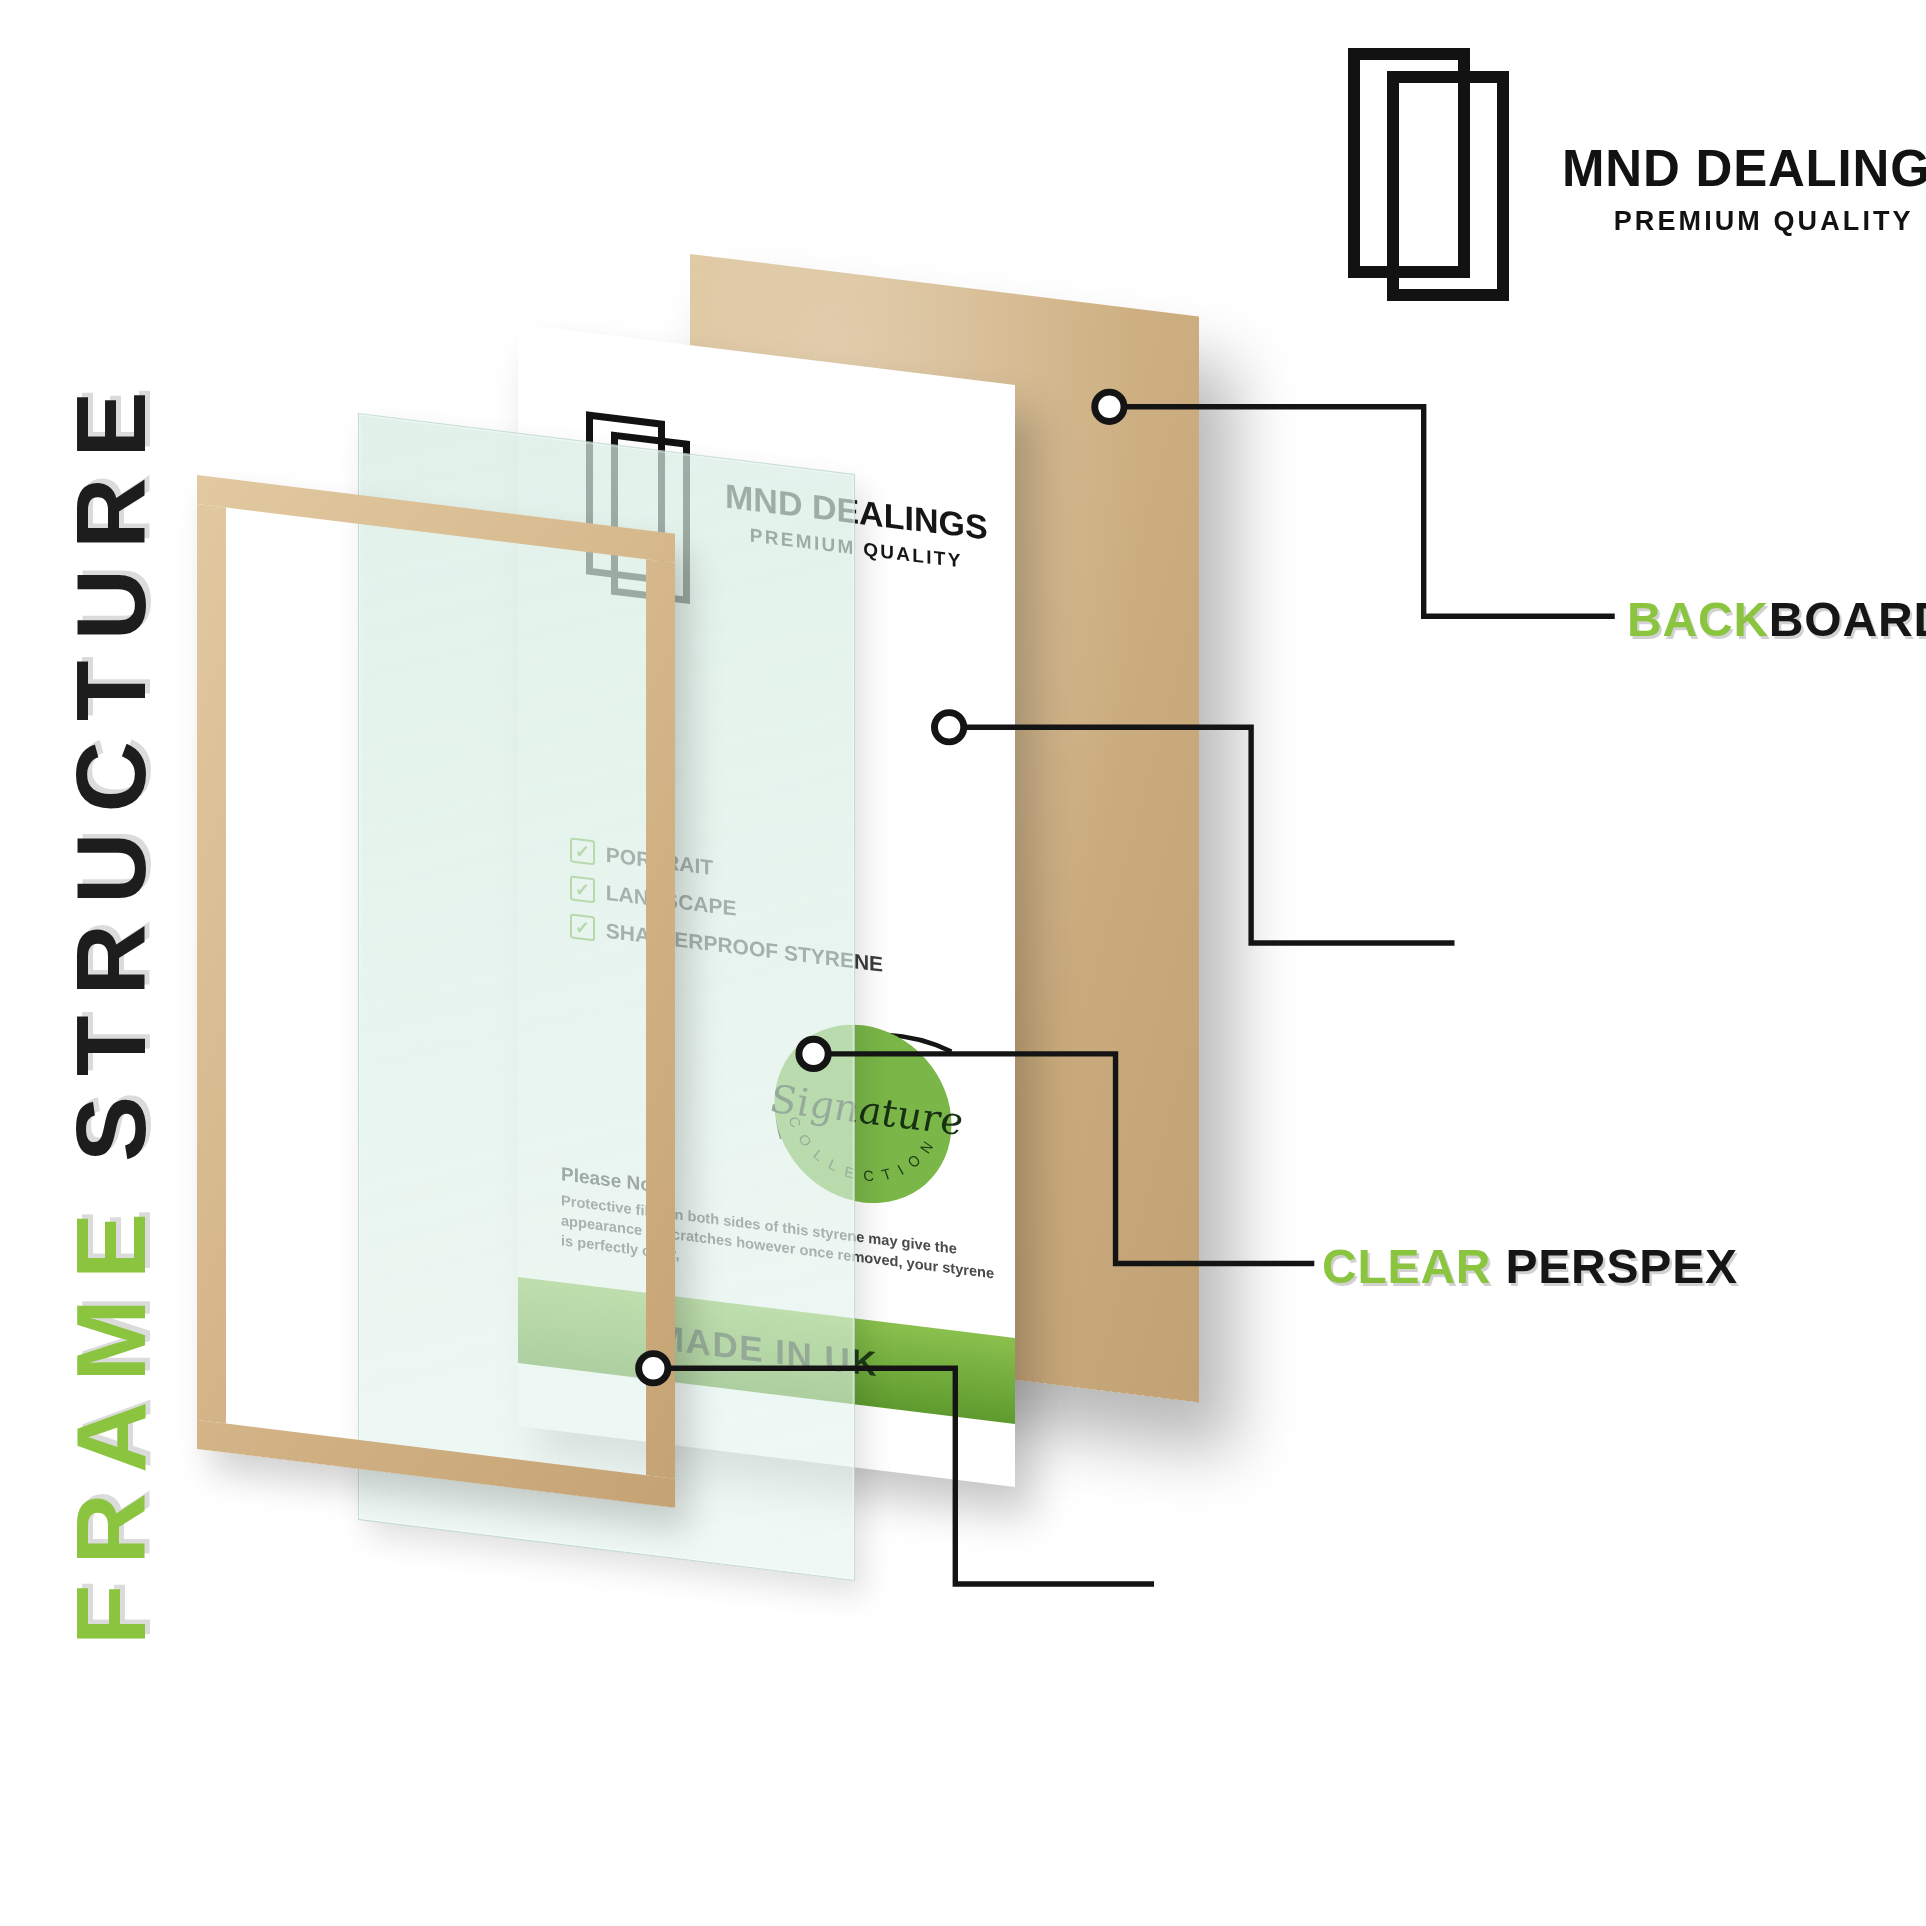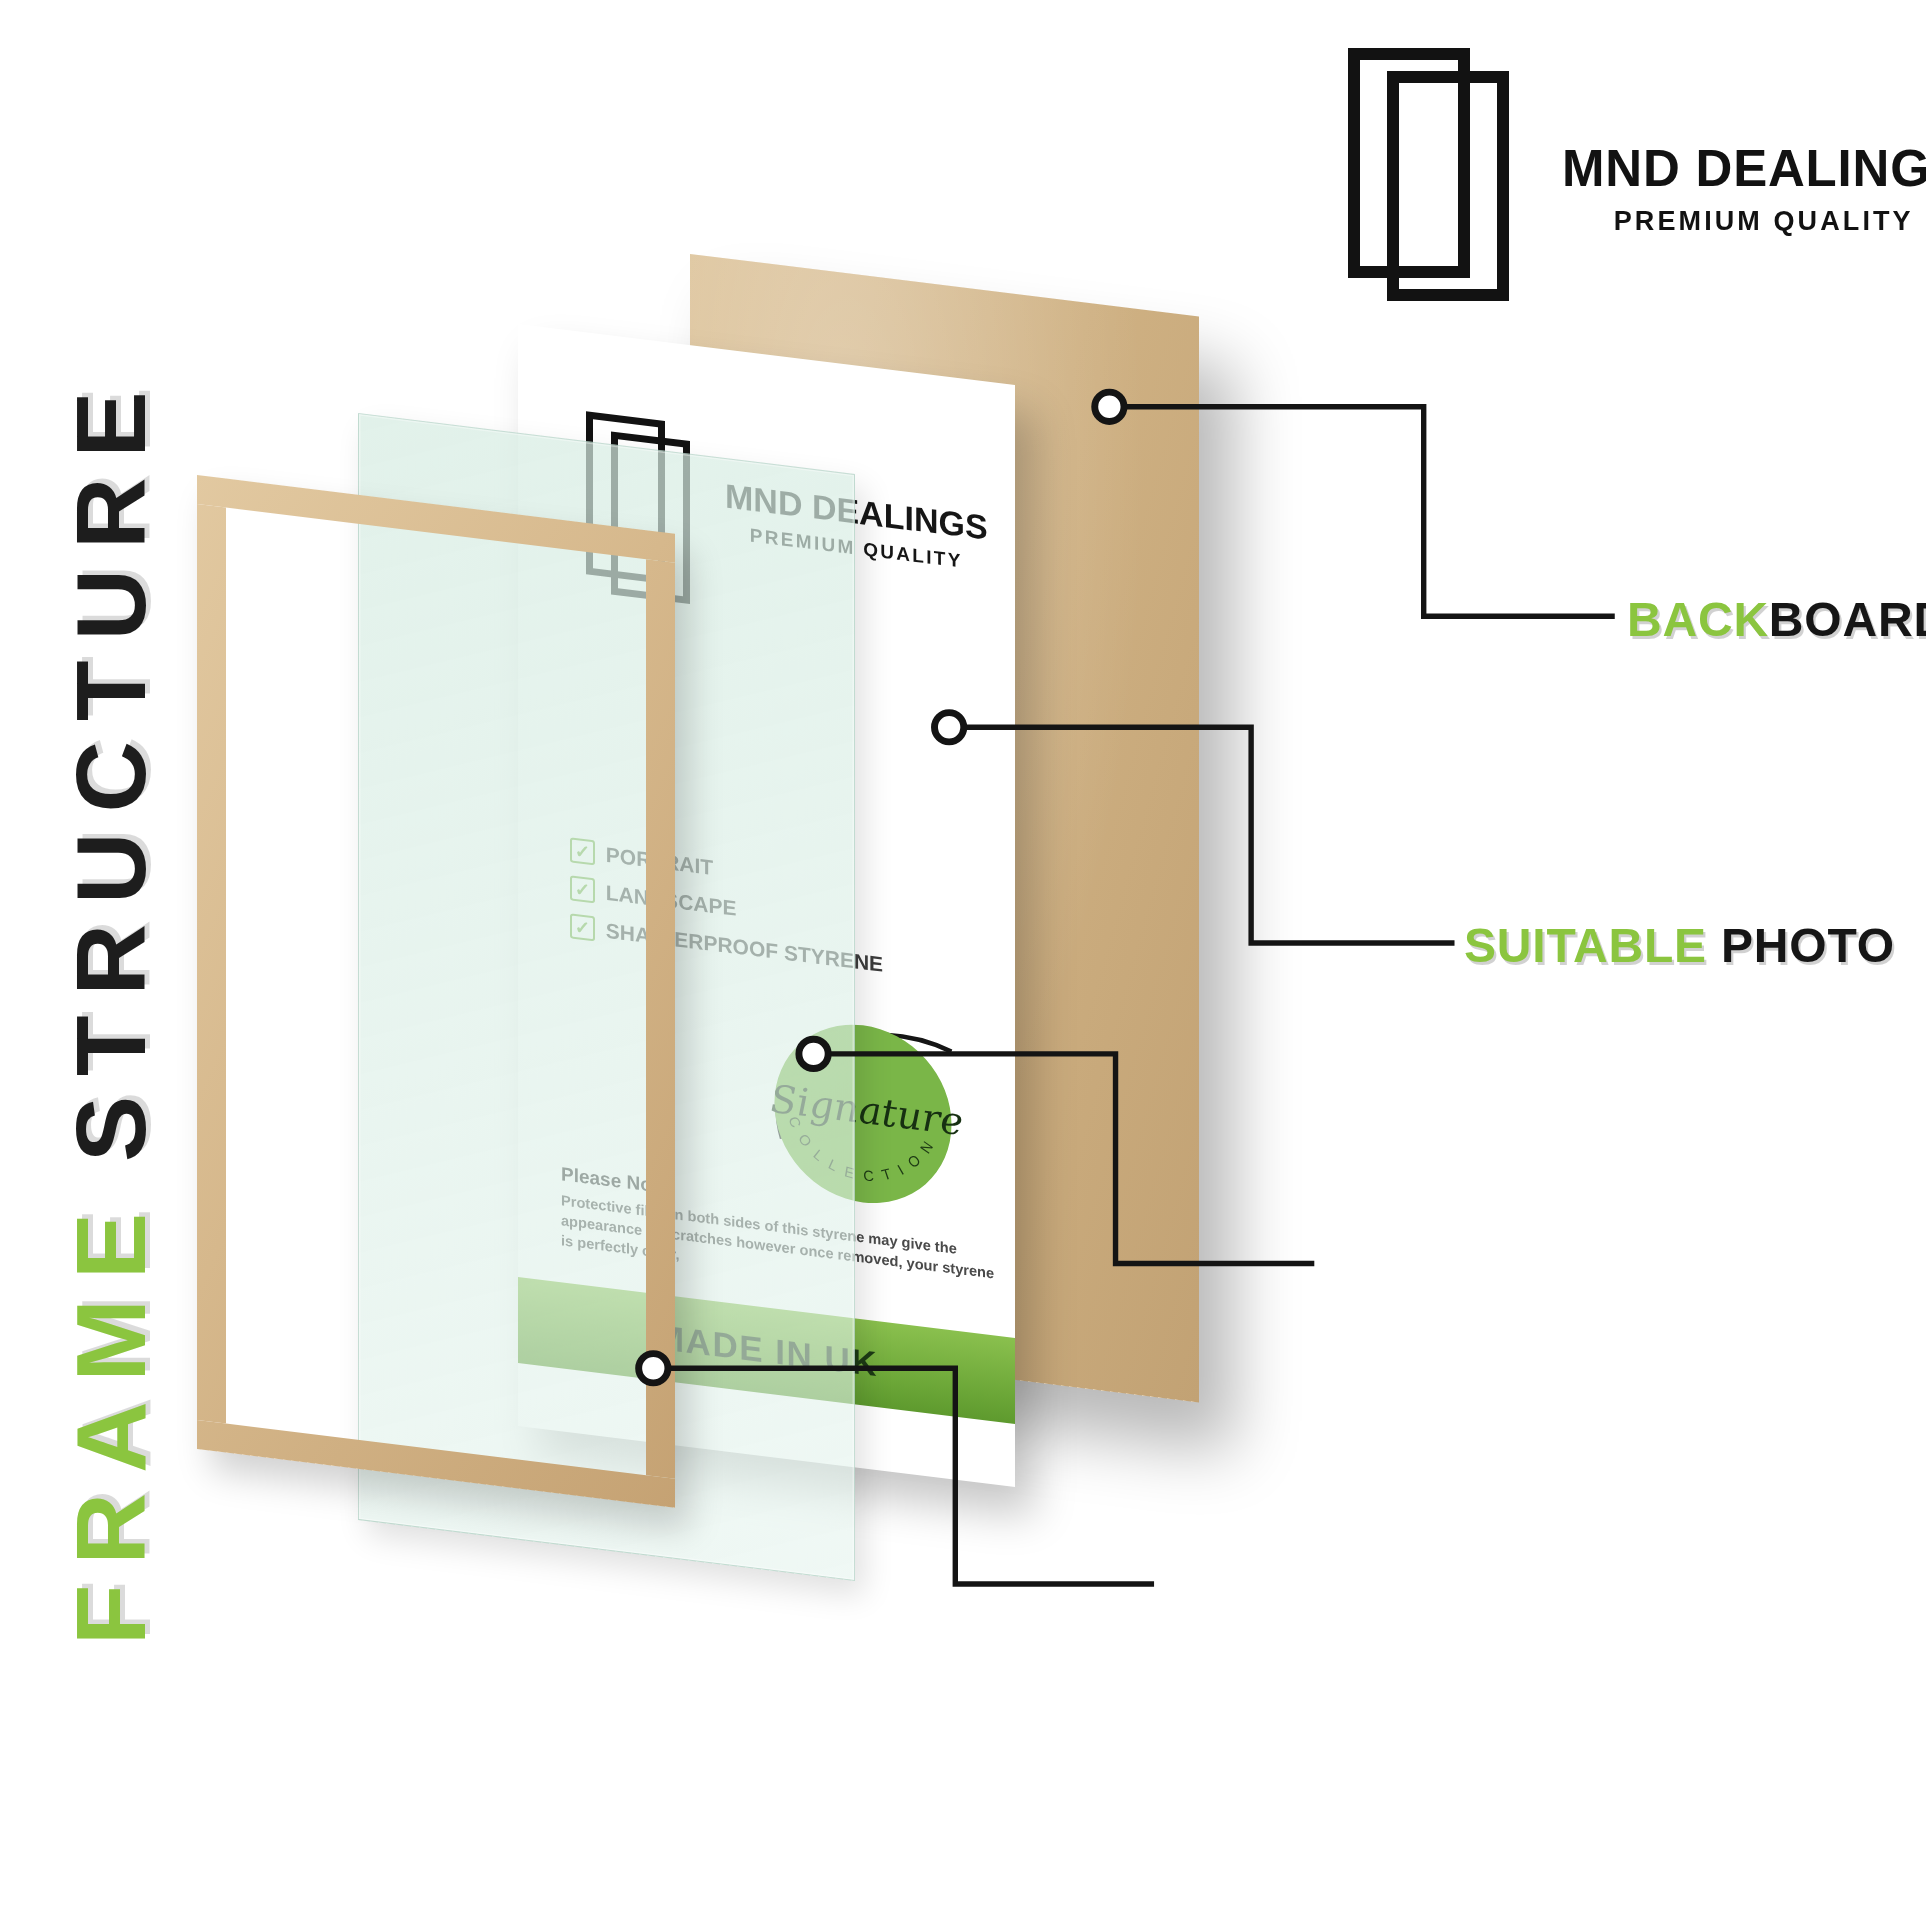--- a/index.html
+++ b/index.html
@@ -181,18 +181,18 @@
     <polyline points="868,1776 1240,1776 1240,2056 1498,2056" fill="none" stroke="#141414" stroke-width="7"></polyline>
     <circle cx="1440" cy="528" r="19" fill="#ffffff" stroke="#141414" stroke-width="9"></circle>
     <circle cx="1232" cy="944" r="19" fill="#ffffff" stroke="#141414" stroke-width="9"></circle>
     <circle cx="1056" cy="1368" r="19" fill="#ffffff" stroke="#141414" stroke-width="9"></circle>
     <circle cx="848" cy="1776" r="19" fill="#ffffff" stroke="#141414" stroke-width="9"></circle>
   </svg>
 
   <div class="callout co-backboard">
     <span class="green">BACK</span><span class="dark">BOARD</span>
   </div>
-  <div class="callout co-photo">
-    <span class="green">SUITABLE</span><span class="dark"> PHOTO</span>
+  <div class="callout co-perspex">
+    <span class="green">CLEAR</span><span class="dark"> PERSPEX</span>
   </div>
 
 </div>
 
 
 </body></html>

